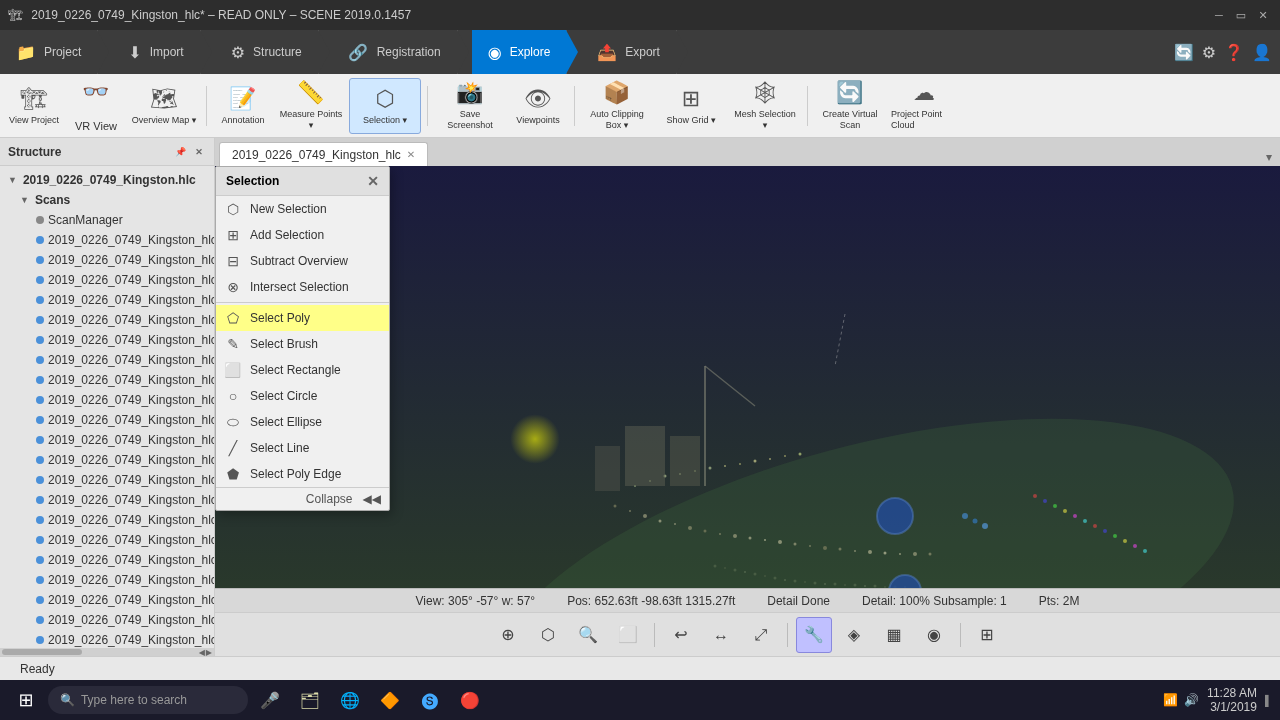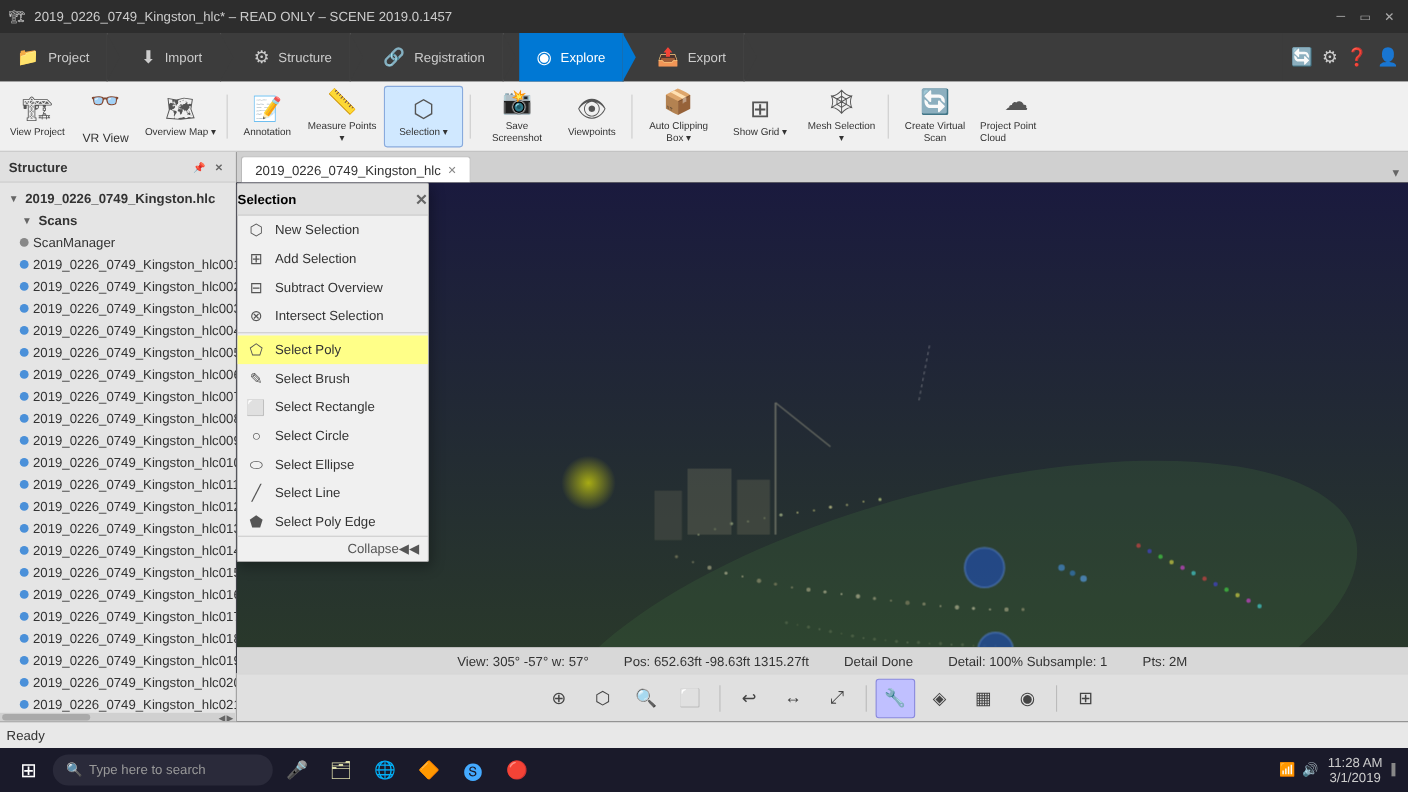--- a/index.html
+++ b/index.html
@@ -128,21 +128,21 @@
       cursor: pointer;
       color: #333;
       font-size: 11px;
       gap: 4px;
       white-space: nowrap;
     }
     .tree-item .tree-dot { width: 8px; height: 8px; border-radius: 50%; background: #888; flex-shrink: 0; }
     .tree-item .tree-dot.active { background: #4a90d9; }
     .tree-group { font-weight: bold; font-size: 11px; }
     .tree-indent { padding-left: 20px; }
-    .tree-indent2 { padding-left: 18px; }
+    .tree-indent2 { padding-left: 36px; }
     .tree-expand { font-size: 9px; color: #666; margin-right: 2px; }
 
     
     .viewport-area {
       flex: 1;
       display: flex;
       flex-direction: column;
       background: #2a2a2a;
       position: relative;
     }
@@ -191,21 +191,21 @@
       background: #f0f0f0;
       border: 1px solid #aaa;
       border-radius: 2px;
       box-shadow: 2px 4px 12px rgba(0,0,0,0.3);
       z-index: 100;
     }
     .selection-header {
       display: flex;
       align-items: center;
       justify-content: space-between;
-      padding: 6px 0;
+      padding: 6px 10px;
       background: #e0e0e0;
       border-bottom: 1px solid #ccc;
       font-weight: bold;
       font-size: 12px;
     }
     .sel-close { cursor: pointer; color: #666; font-size: 14px; }
     .sel-item {
       display: flex;
       align-items: center;
       padding: 4px 8px;
@@ -216,21 +216,21 @@
       height: 26px;
     }
     .sel-item.highlighted { background: #ffff88; }
     .sel-icon { font-size: 14px; color: #555; width: 18px; text-align: center; }
     .sel-separator { height: 1px; background: #ccc; margin: 2px 0; }
     .sel-collapse {
       display: flex;
       align-items: center;
       justify-content: flex-end;
       padding: 4px 8px;
-      gap: 0;
+      gap: 10px;
       cursor: pointer;
       color: #555;
       font-size: 11px;
       border-top: 1px solid #ccc;
     }
 
     
     .bottom-toolbar {
       height: 44px;
       background: #e0e0e0;
@@ -255,21 +255,21 @@
     }
     .bt-btn.active { background: #c0c0ff; border-color: #8888dd; }
     .bt-separator { width: 1px; height: 24px; background: #bbb; margin: 0 4px; }
 
     
     .status-bar {
       height: 24px;
       background: #e8e8e8;
       display: flex;
       align-items: center;
-      padding: 0 6px;
+      padding: 0 20px;
       gap: 24px;
       font-size: 11px;
       color: #333;
       border-top: 1px solid #ccc;
     }
 
     
     .taskbar {
       height: 40px;
       background: #1a1a2a;
@@ -288,21 +288,21 @@
       padding: 0 12px;
       gap: 6px;
       color: #aaa;
       font-size: 11px;
       flex: 0 0 200px;
       cursor: text;
     }
     .task-icons { display: flex; gap: 4px; margin-left: 8px; }
     .task-icon-btn { width: 36px; height: 36px; display: flex; align-items: center; justify-content: center; border-radius: 3px; cursor: pointer; }
     .task-system { margin-left: auto; display: flex; align-items: center; gap: 8px; color: #ccc; font-size: 11px; }
-    .task-time { text-align: center; }
+    .task-time { text-align: right; }
 
     
     .cursor-highlight {
       position: absolute;
       width: 50px;
       height: 50px;
       background: radial-gradient(circle, rgba(255,255,0,0.6) 0%, rgba(255,255,0,0) 70%);
       border-radius: 50%;
       pointer-events: none;
     }

